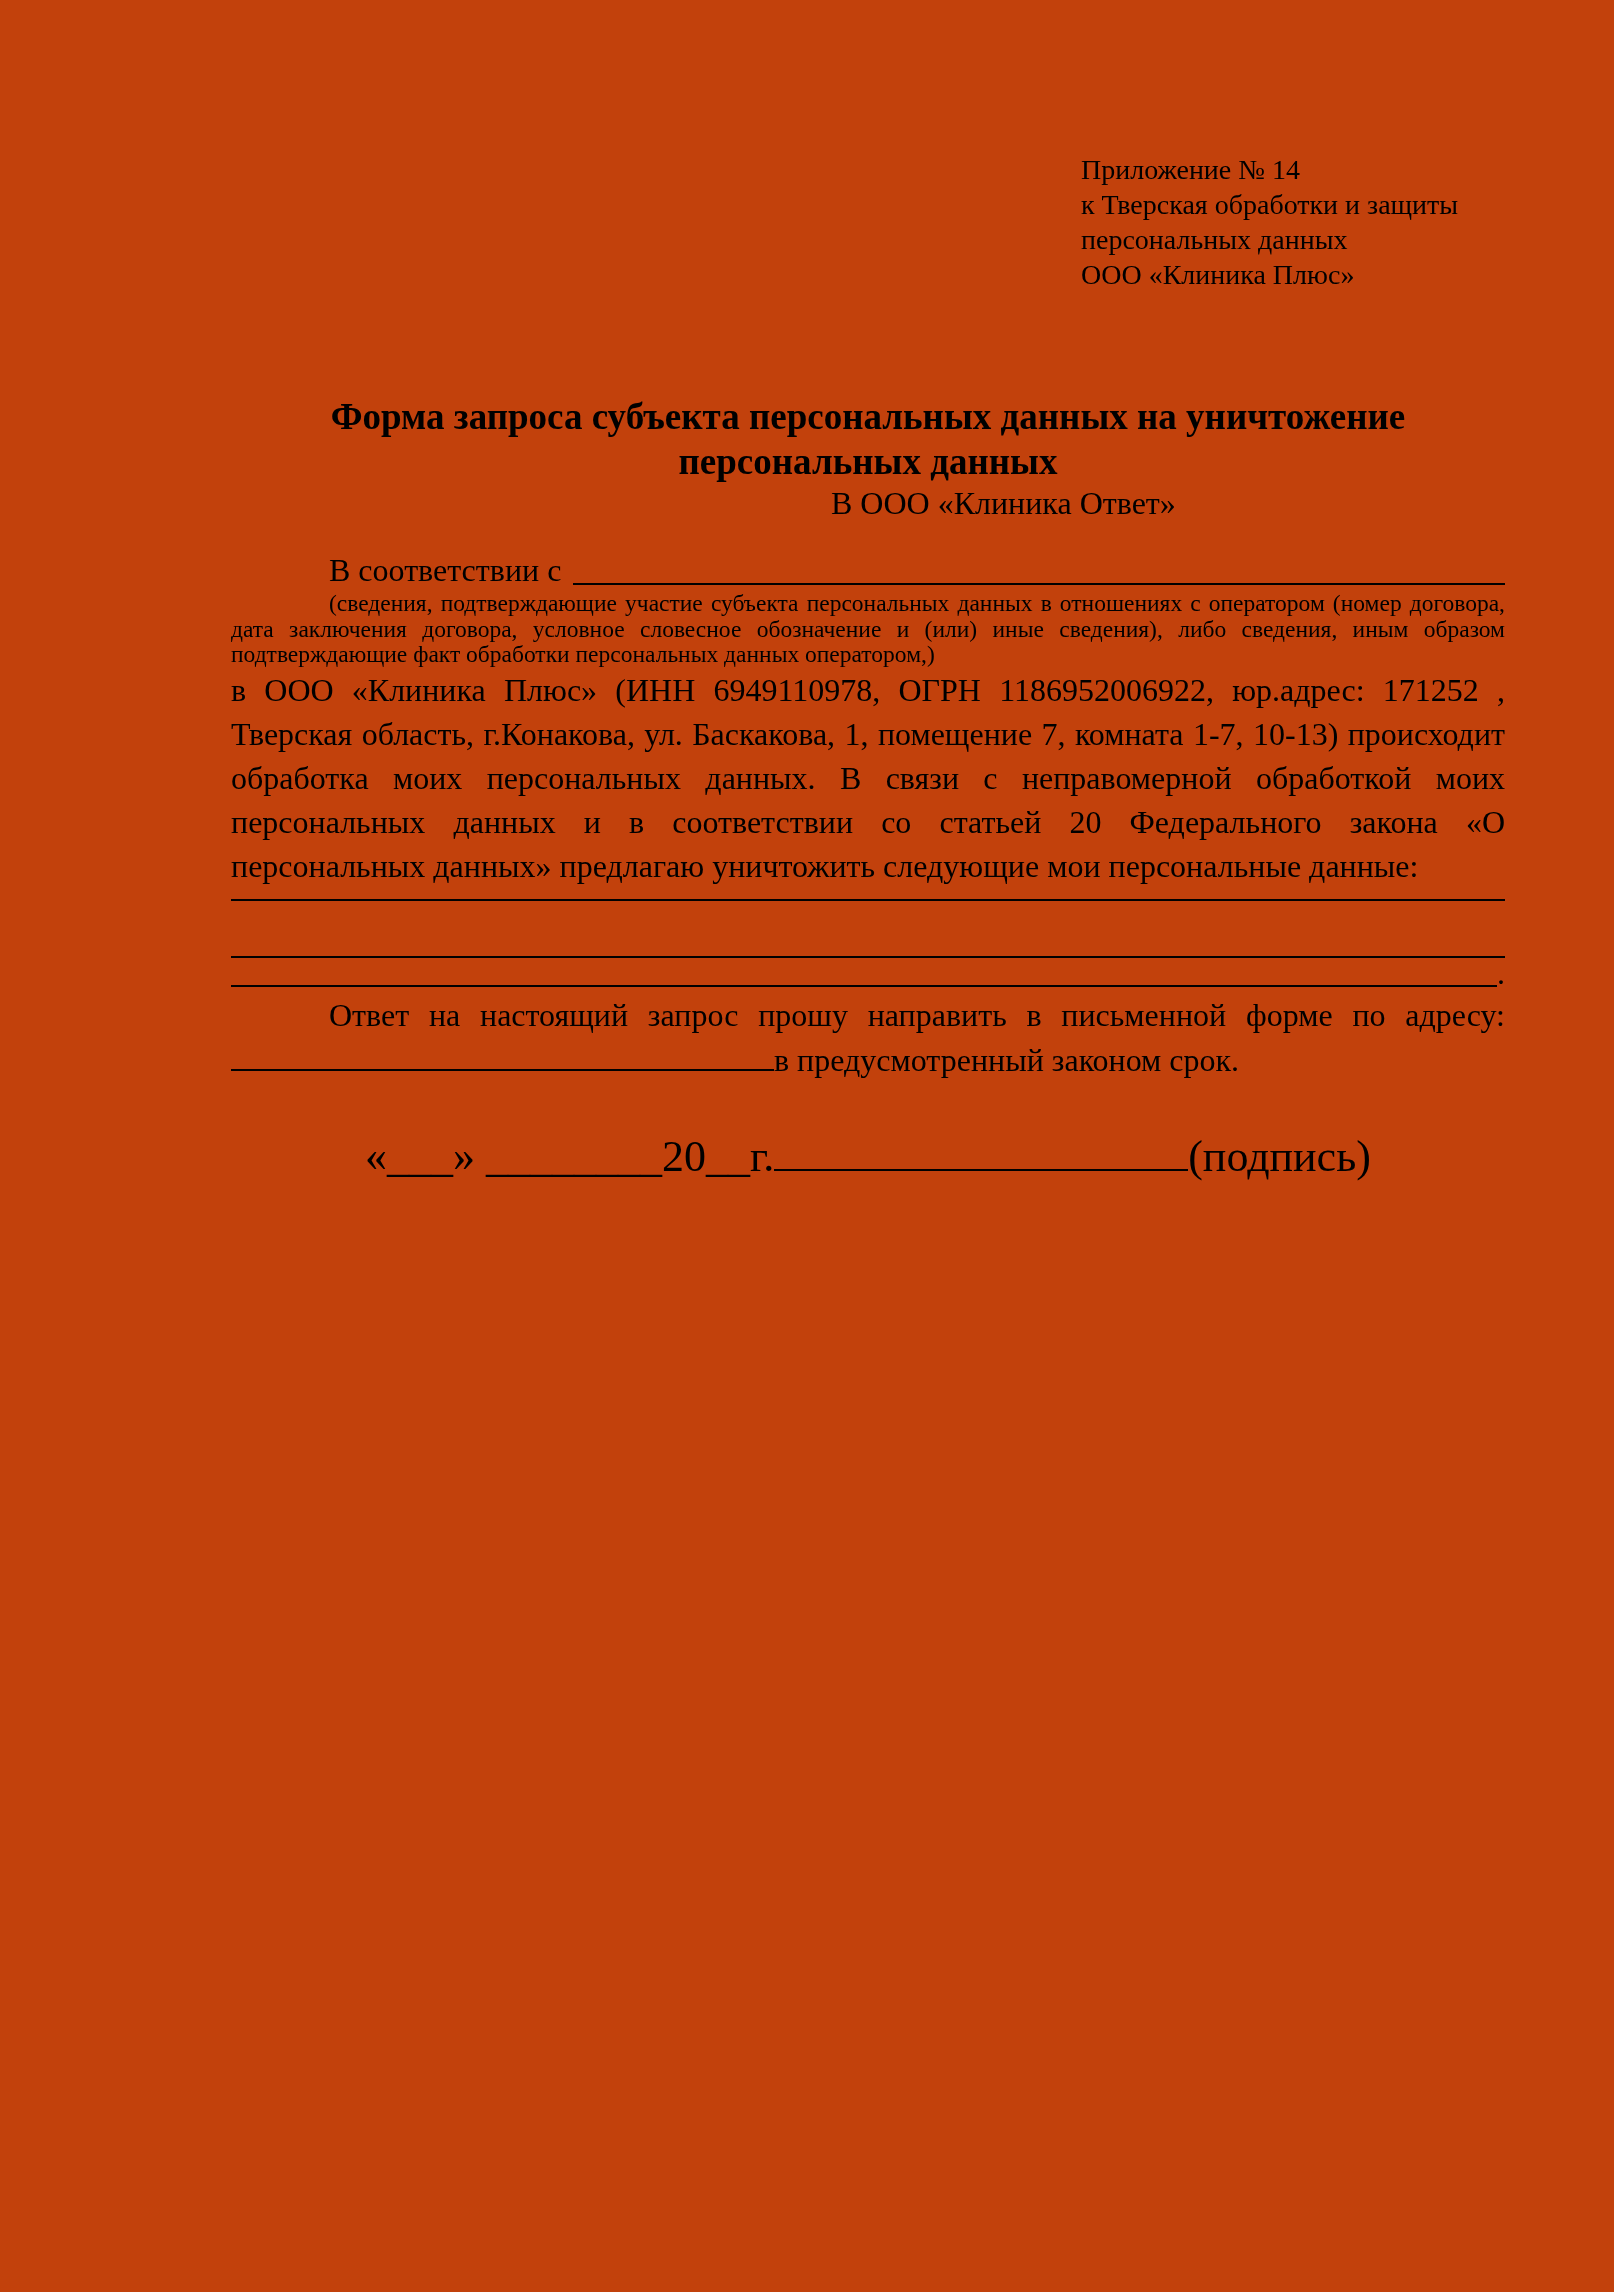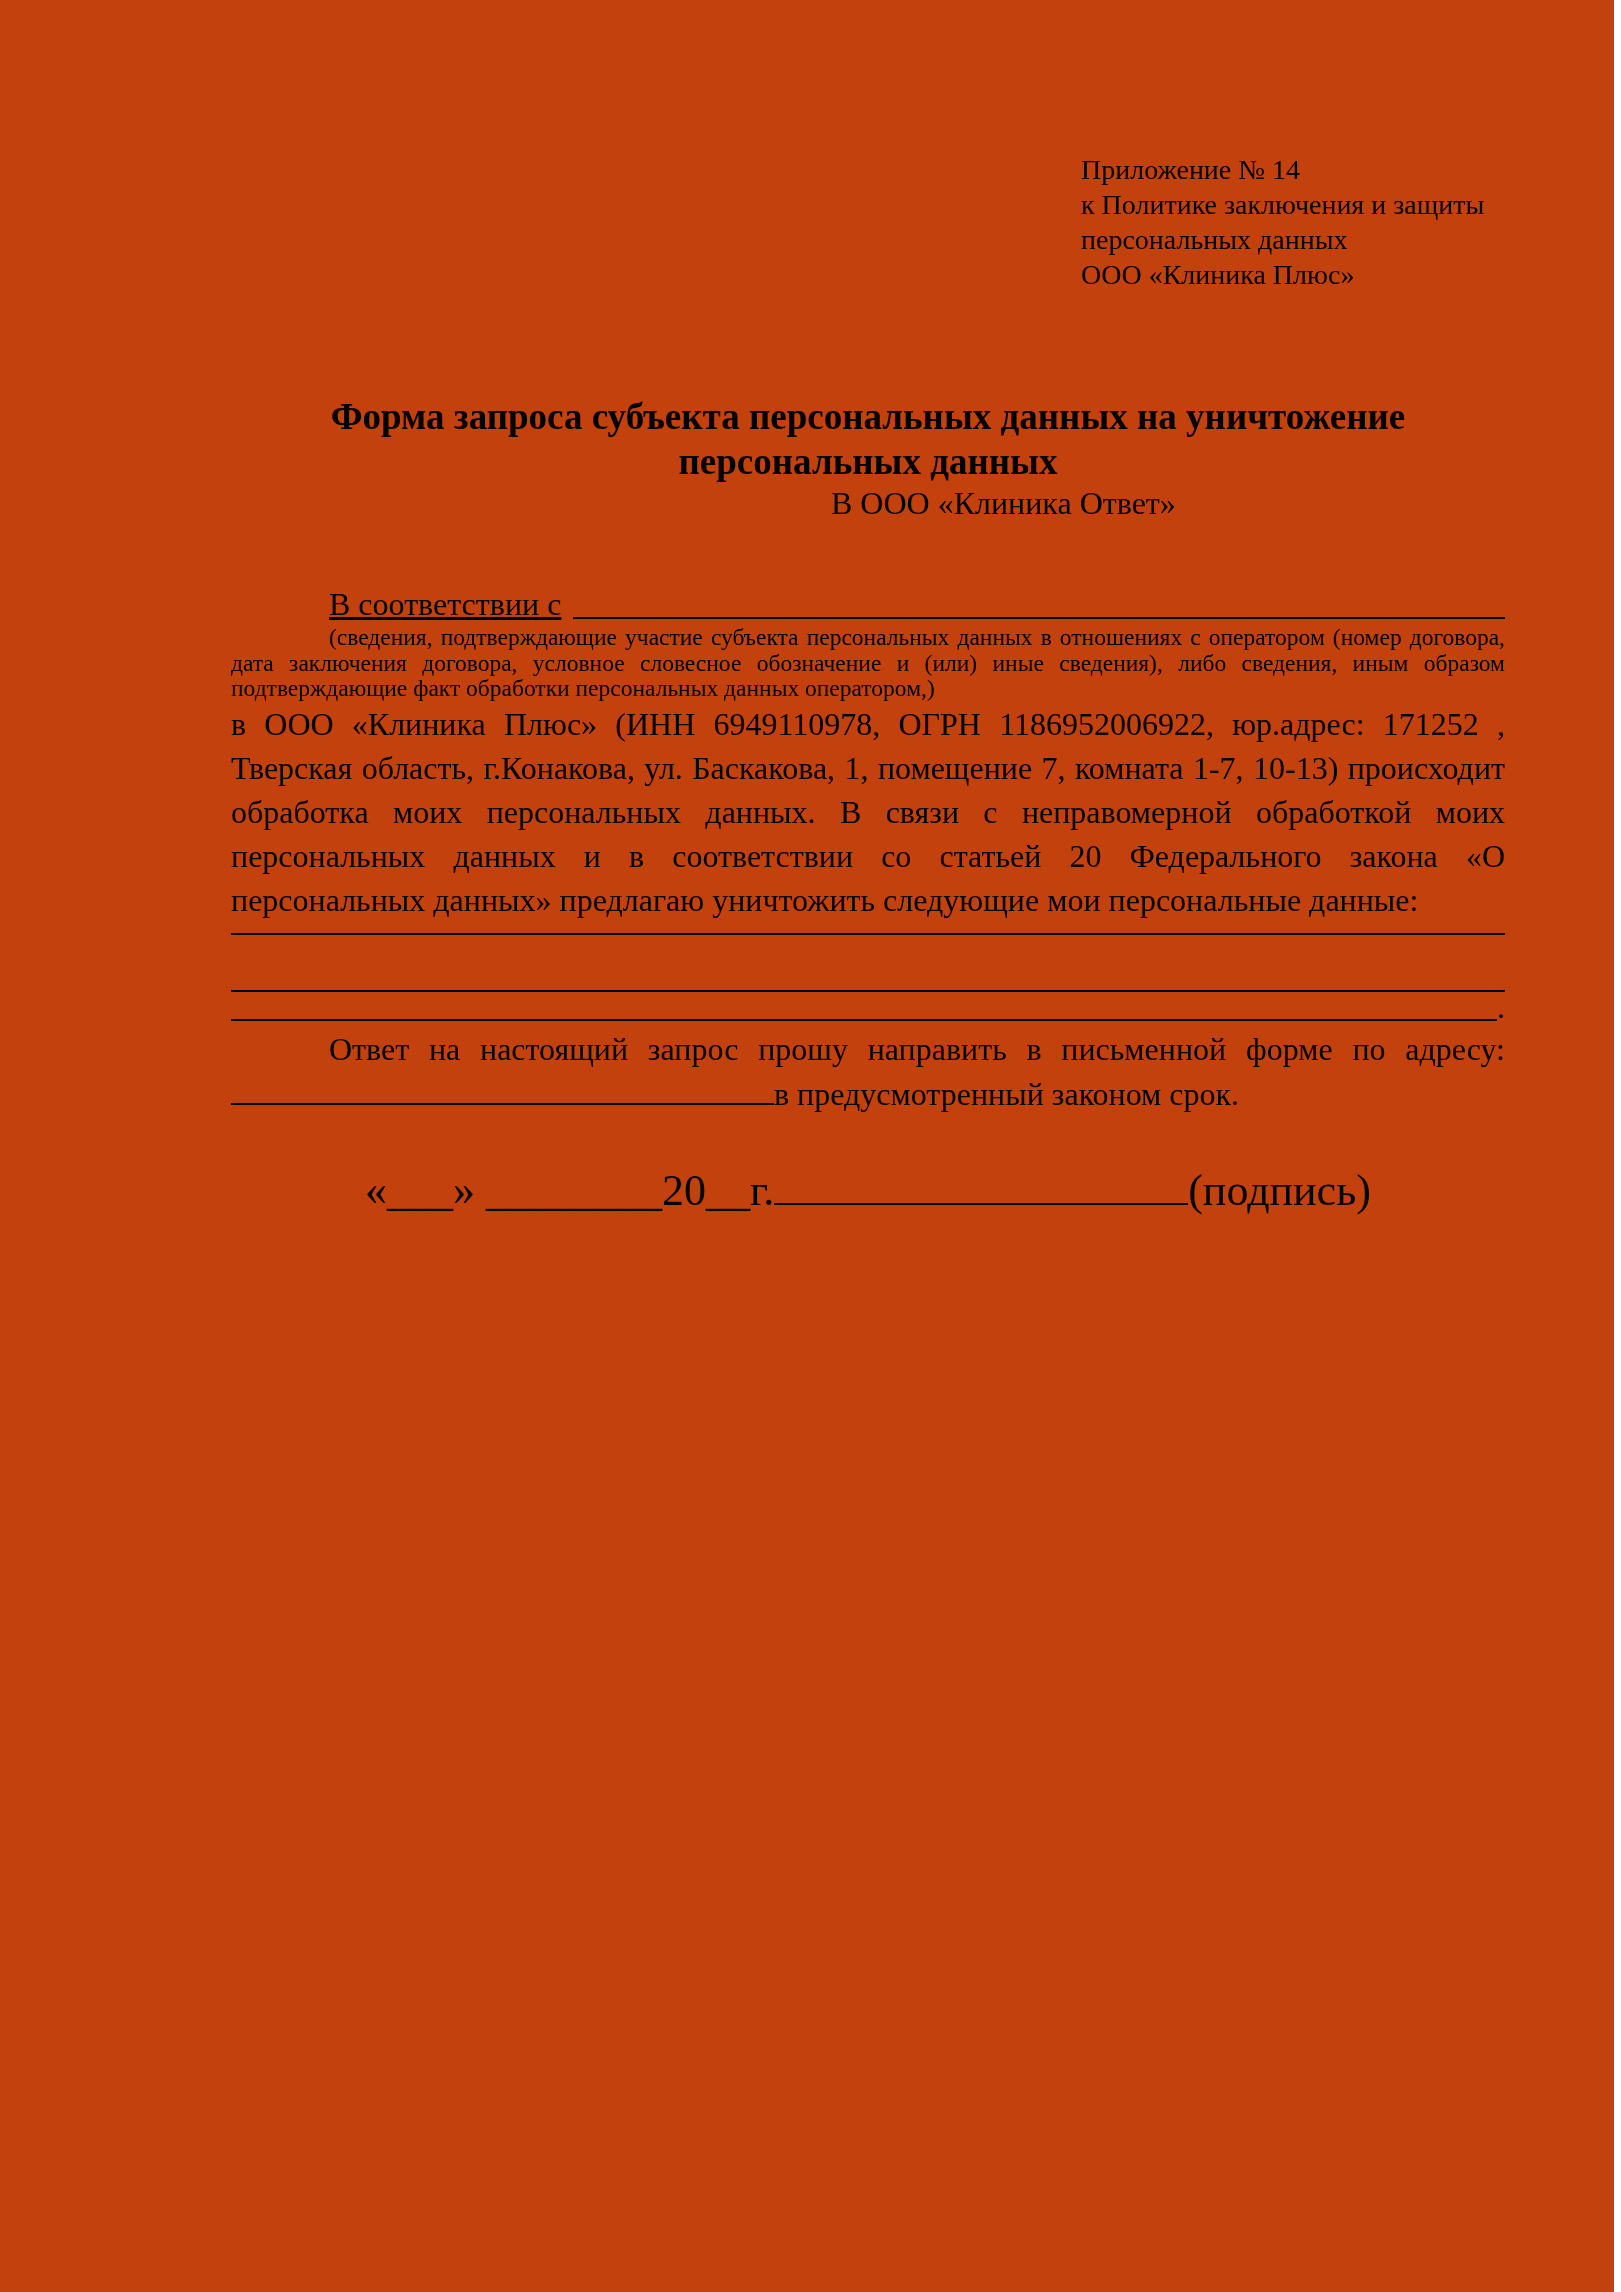--- a/index.html
+++ b/index.html
@@ -59,26 +59,25 @@
   .fline.h4 { height: 33px; }
   .flabel {
     font-size: 23.5px;
     line-height: 26.5px;
     text-align: center;
     white-space: nowrap;
   }
 
   
   .accordance {
-    margin-top: 61px;
+    margin-top: 27px;
     display: flex;
     align-items: flex-end;
     font-size: 32px;
     line-height: 41px;
-    text-decoration: underline;
   }
   .accordance .prefix { padding-left: 98px; white-space: nowrap; }
   .accordance .fill {
     flex: 1;
     border-bottom: 2.9px solid #000;
     margin-bottom: 5.9px;
     margin-left: 11.8px;
   }
 
   .small-print {
@@ -167,21 +166,21 @@
   }
 </style>
 </head>
 <body>
 
 <div class="page">
   <div class="content">
 
     <div class="appendix">
       <div>Приложение № 14</div>
-      <div>к Политике заключения и защиты</div>
+      <div>к Тверская обработки и защиты</div>
       <div>персональных данных</div>
       <div>ООО «Клиника Плюс»</div>
     </div>
 
     <div class="title">Форма запроса субъекта персональных данных на уничтожение персональных данных</div>
 
     <div class="addressee">В ООО «Клиника Ответ»</div>
 
 
 

